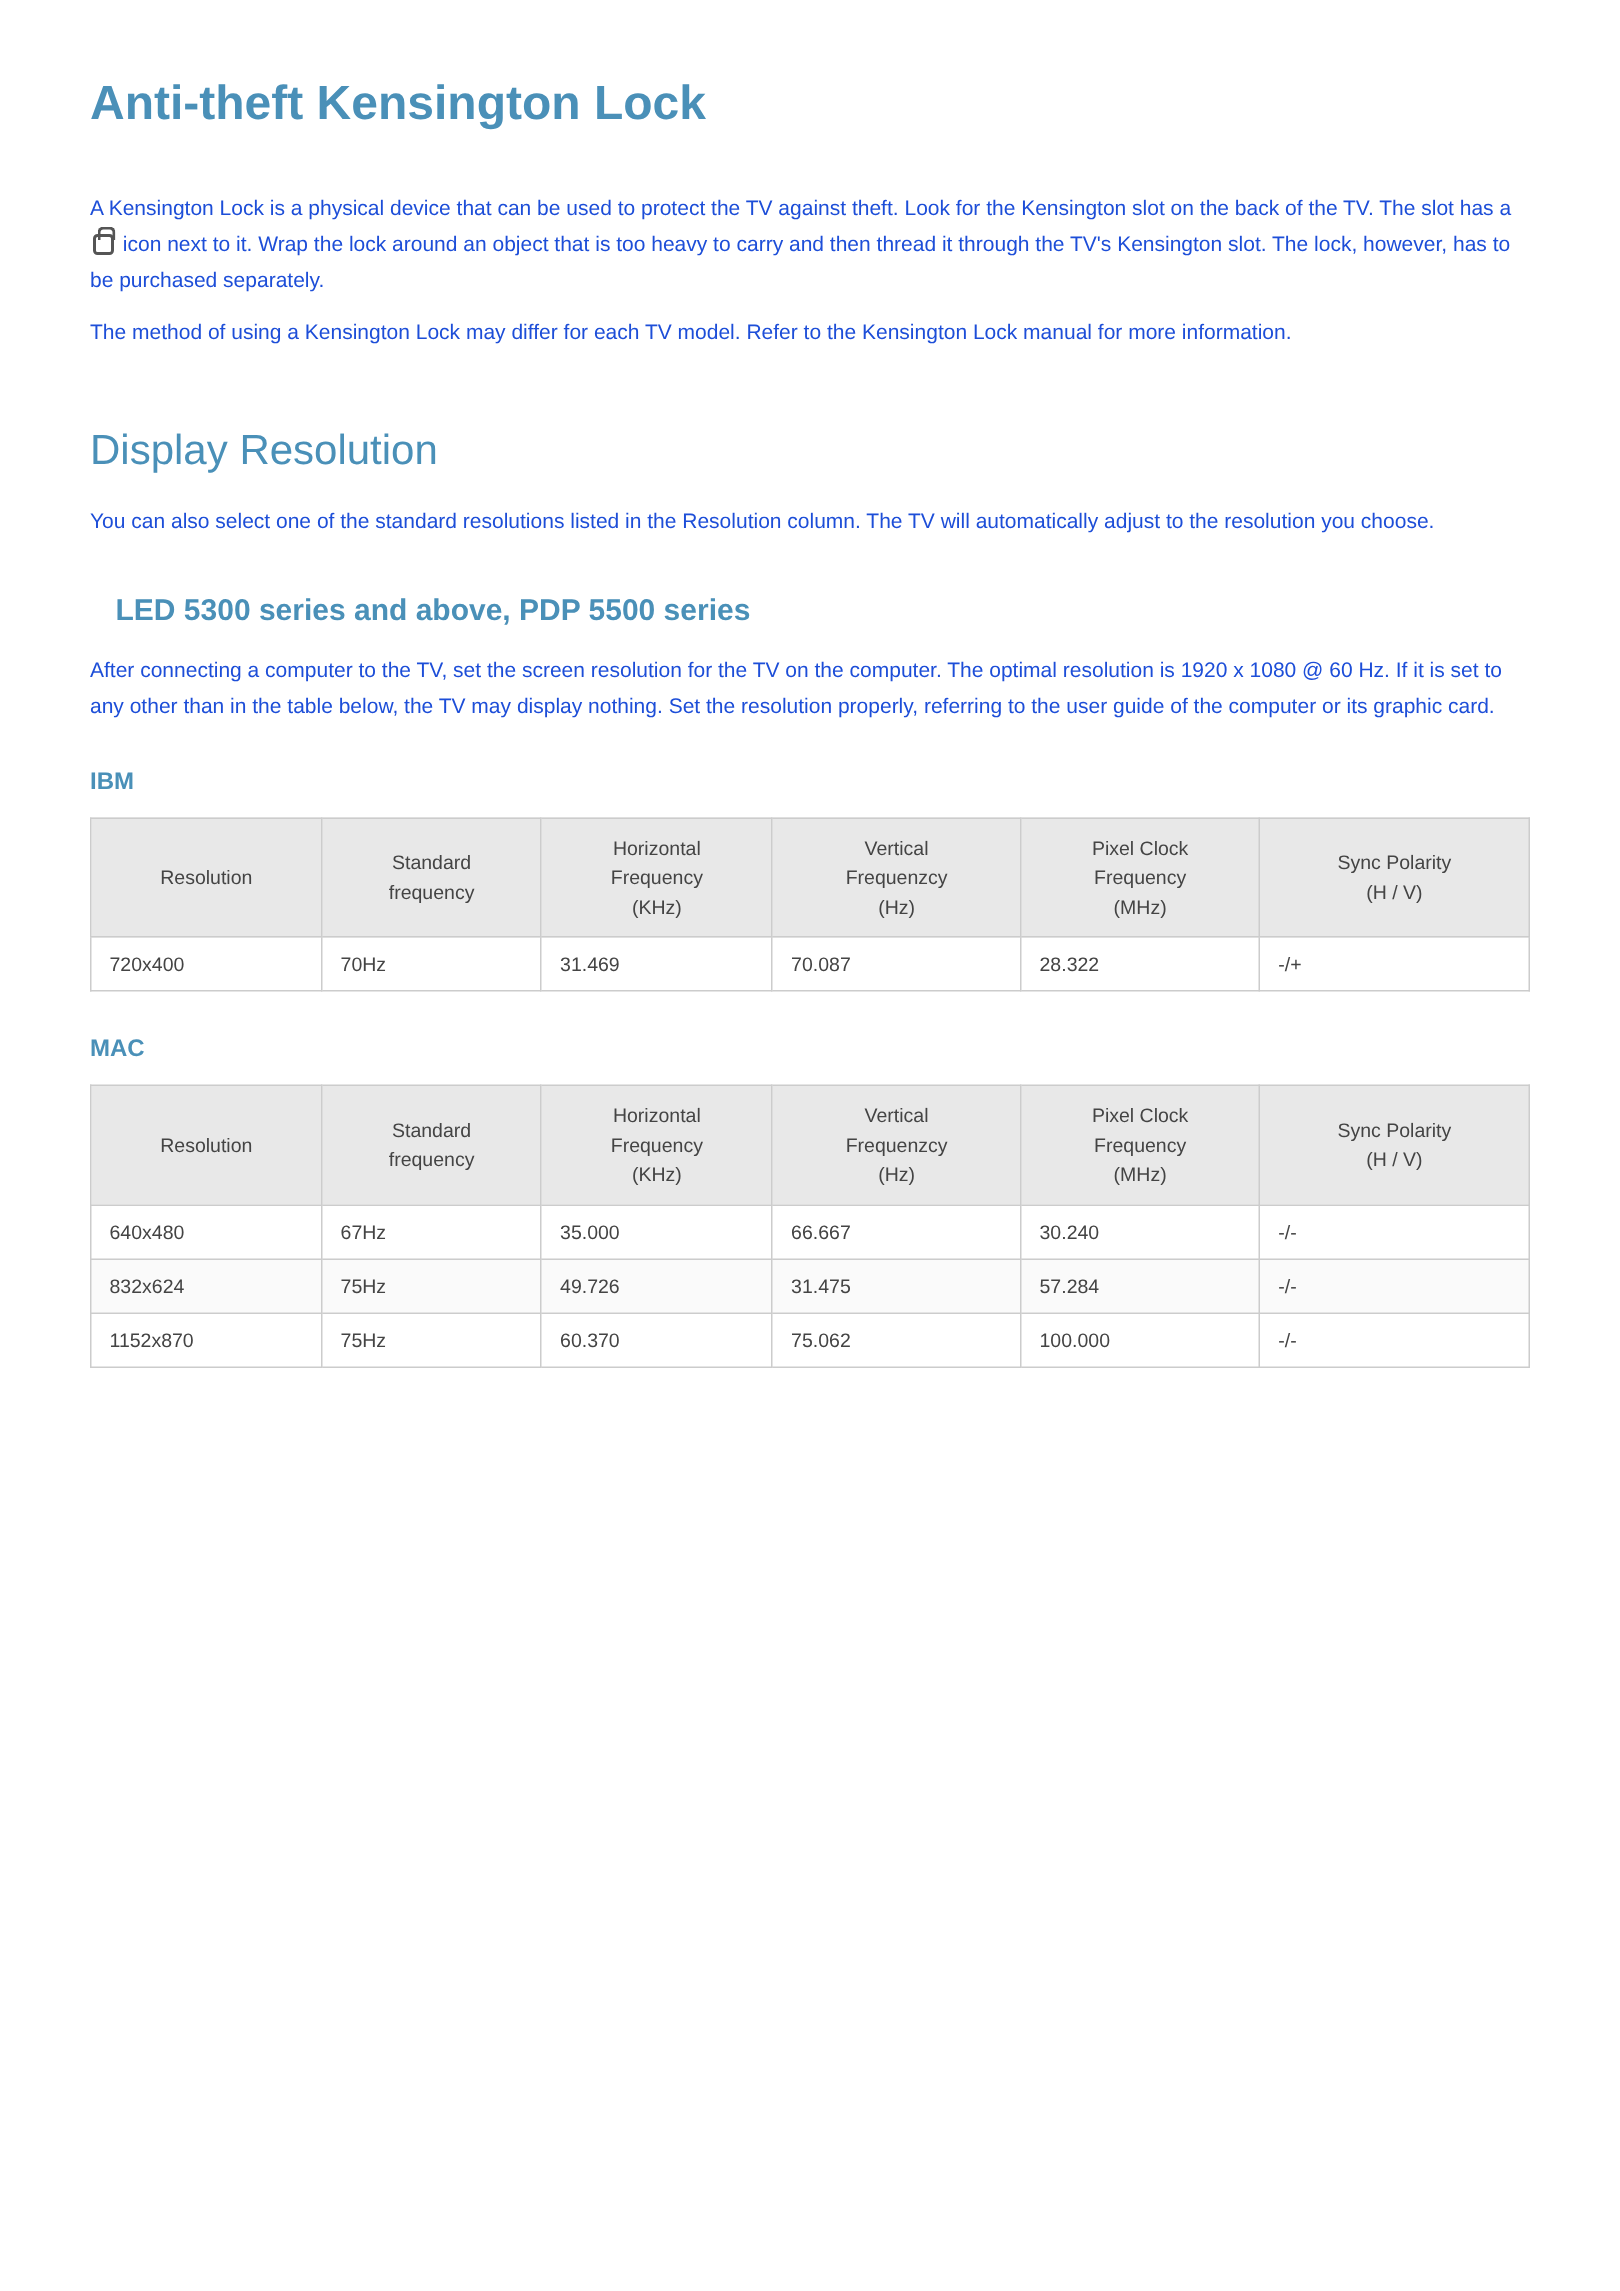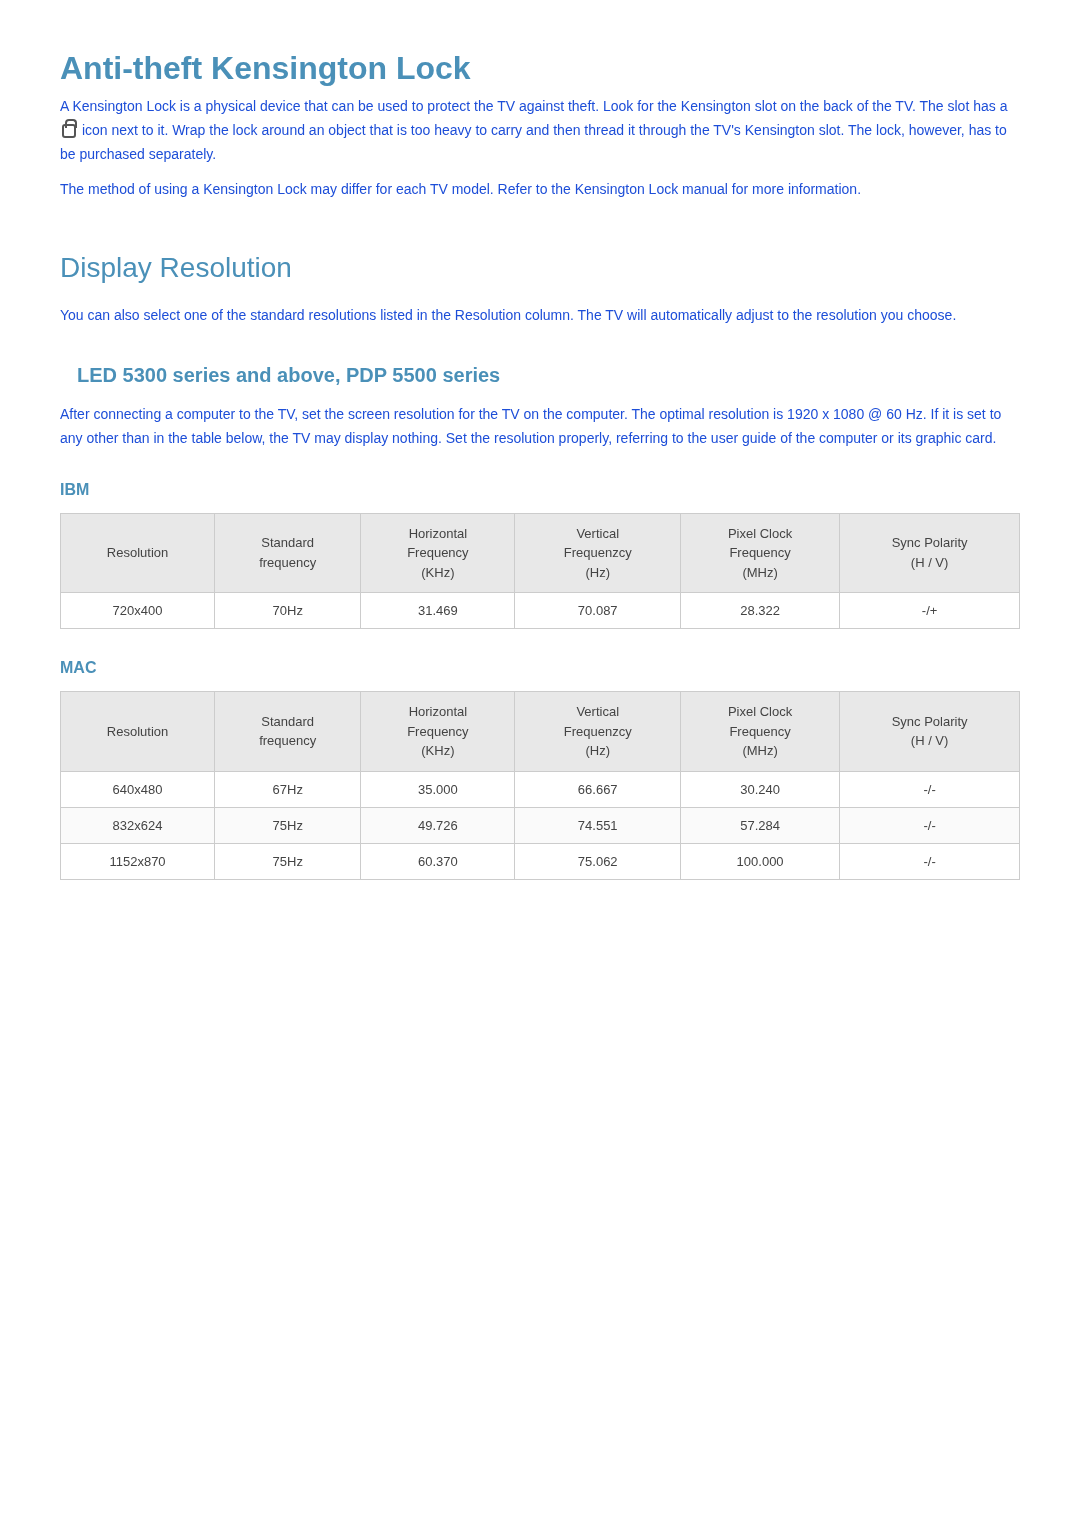--- a/index.html
+++ b/index.html
@@ -14,21 +14,21 @@
       color: #333;
       background: #fff;
       padding: 50px 60px;
       max-width: 1080px;
     }
 
     h1.page-title {
       font-size: 32px;
       font-weight: bold;
       color: #4a90b8;
-      margin-bottom: 8px;
+      margin-bottom: 40px;
     }
 
     h2.section-title {
       font-size: 28px;
       font-weight: normal;
       color: #4a90b8;
       margin-top: 50px;
       margin-bottom: 20px;
     }
 
@@ -95,21 +95,21 @@
       padding: 10px 12px;
       text-align: center;
       font-weight: normal;
       color: #444;
       border: 1px solid #ccc;
       line-height: 1.5;
     }
 
     table td {
       padding: 10px 12px;
-      text-align: center;
+      text-align: left;
       color: #444;
       border: 1px solid #ccc;
     }
 
     table tbody tr:nth-child(even) {
       background-color: #fafafa;
     }
   </style>
 </head>
 <body>
@@ -177,21 +177,21 @@
       <td>67Hz</td>
       <td>35.000</td>
       <td>66.667</td>
       <td>30.240</td>
       <td>-/-</td>
     </tr>
     <tr>
       <td>832x624</td>
       <td>75Hz</td>
       <td>49.726</td>
-      <td>74.551</td>
+      <td>31.475</td>
       <td>57.284</td>
       <td>-/-</td>
     </tr>
     <tr>
       <td>1152x870</td>
       <td>75Hz</td>
       <td>60.370</td>
       <td>75.062</td>
       <td>100.000</td>
       <td>-/-</td>

